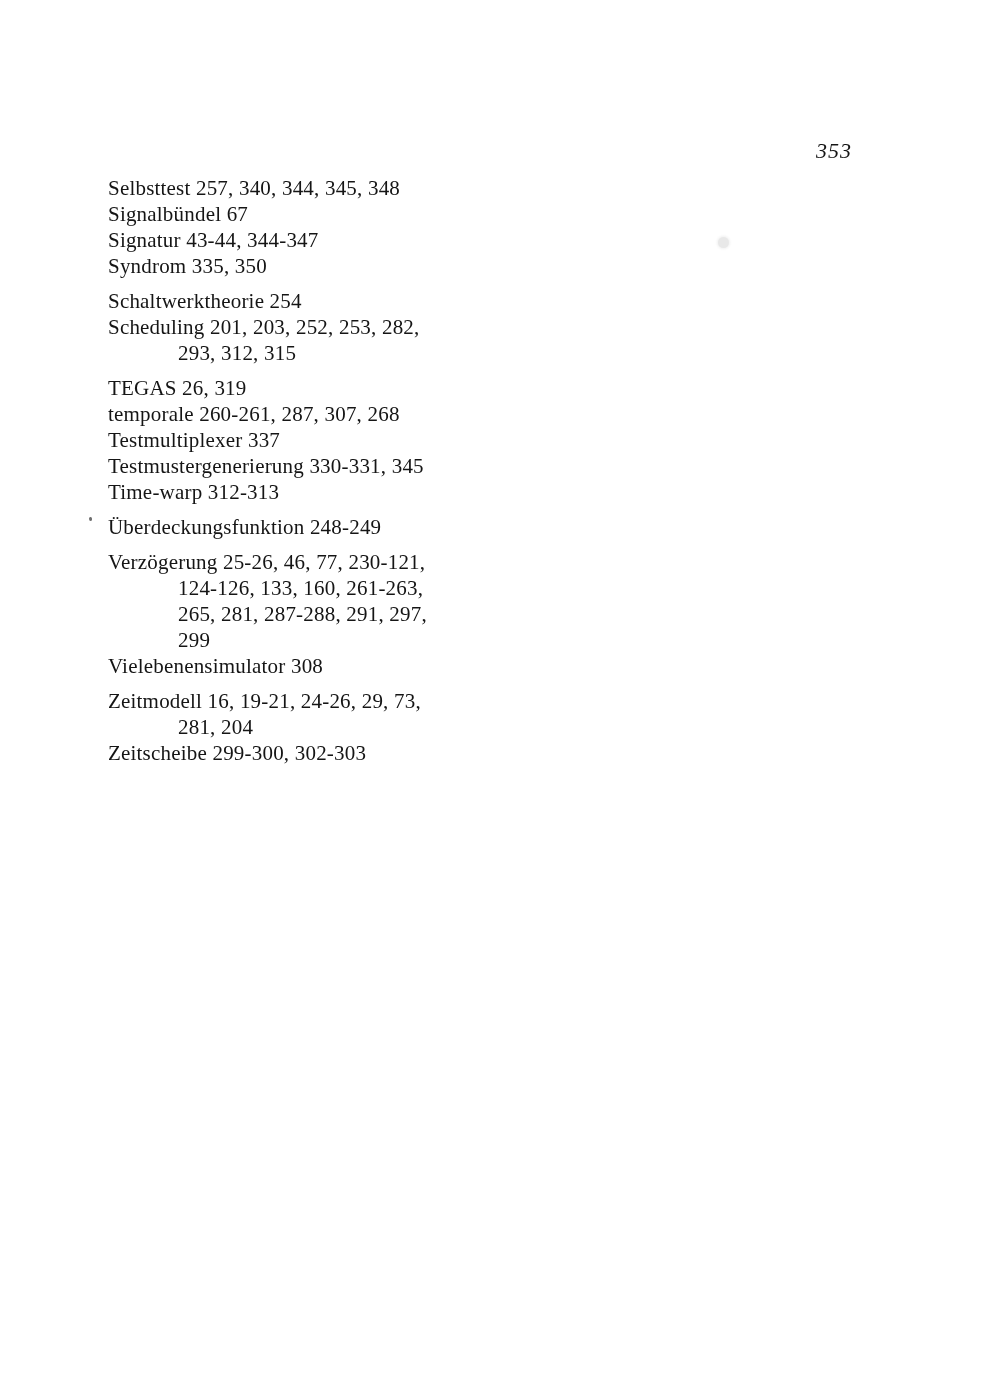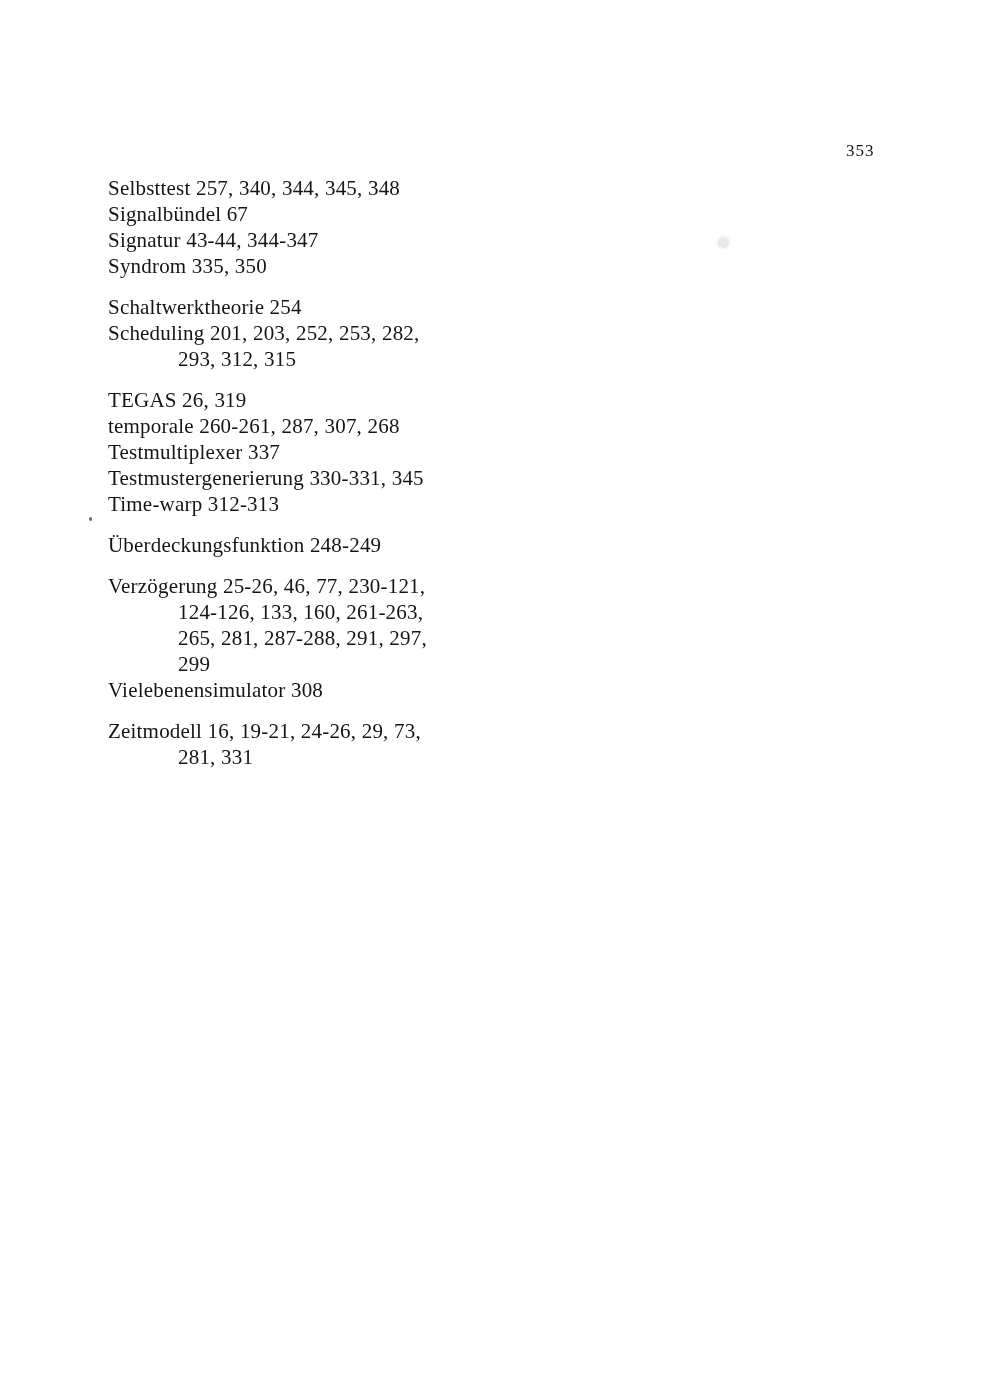--- a/index.html
+++ b/index.html
@@ -11,39 +11,40 @@
     position: relative;
     width: 1000px;
     height: 1385px;
     background: #ffffff;
     font-family: "Liberation Serif", "DejaVu Serif", serif;
     color: #151515;
     overflow: hidden;
   }
   .page-number {
     position: absolute;
-    left: 846px;
+    left: 816px;
     top: 138px;
-    font-size: 17px;
+    font-size: 22px;
     line-height: 26px;
     letter-spacing: 1px;
+    font-style: italic;
   }
   .index-content {
     position: absolute;
     left: 108px;
     top: 175px;
     width: 460px;
     font-size: 21px;
     line-height: 26px;
   }
   .index-group {
     margin: 0;
   }
   .index-group + .index-group {
-    margin-top: 15px;
+    margin-top: 9px;
   }
   .index-entry {
     margin: 0;
   }
   .entry-line {
     white-space: nowrap;
     letter-spacing: 0.2px;
   }
   .entry-line.cont {
     padding-left: 70px;
@@ -128,20 +129,23 @@
           <div class="entry-line cont">265, 281, 287-288, 291, 297,</div>
           <div class="entry-line cont">299</div>
         </div>
         <div class="index-entry">
           <div class="entry-line">Vielebenensimulator 308</div>
         </div>
       </div>
       <div class="index-group">
         <div class="index-entry">
           <div class="entry-line">Zeitmodell 16, 19-21, 24-26, 29, 73,</div>
-          <div class="entry-line cont">281, 331</div>
+          <div class="entry-line cont">281, 204</div>
+        </div>
+        <div class="index-entry">
+          <div class="entry-line">Zeitscheibe 299-300, 302-303</div>
         </div>
       </div>
     </div>
 
   <div class="speck-dark"></div>
   <div class="smudge-light"></div>
 </div>
 
 </body></html>

